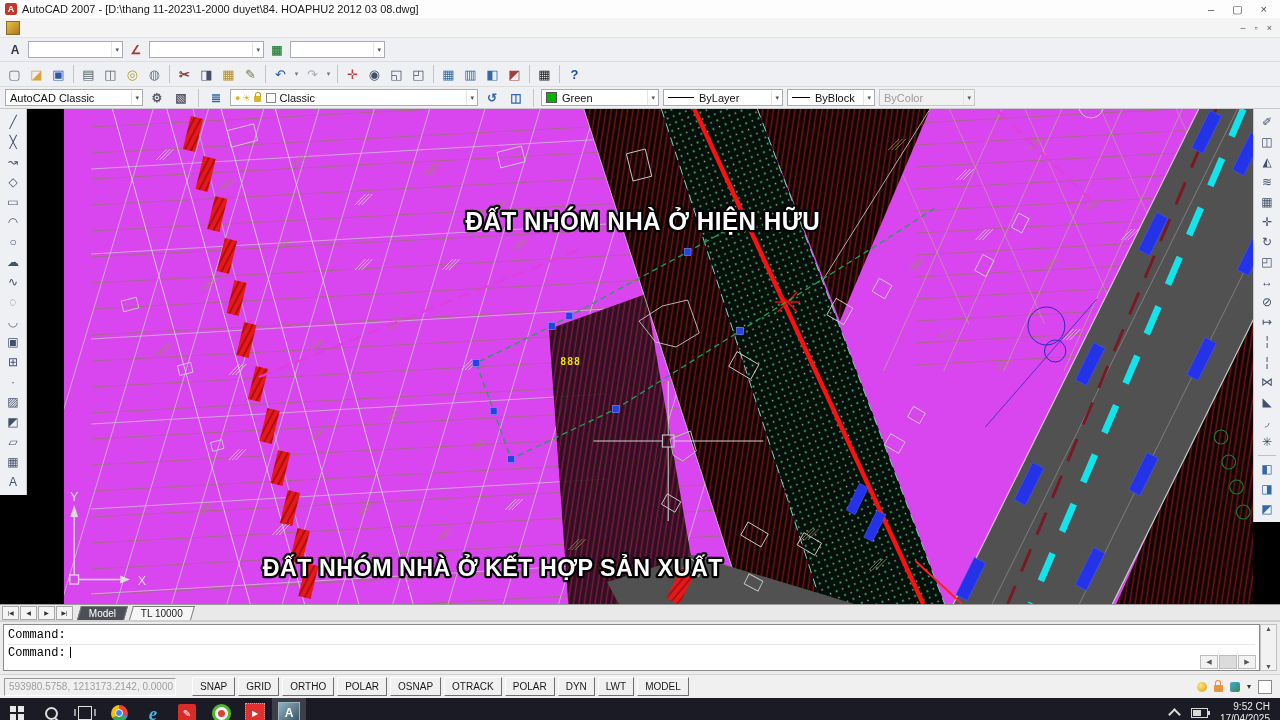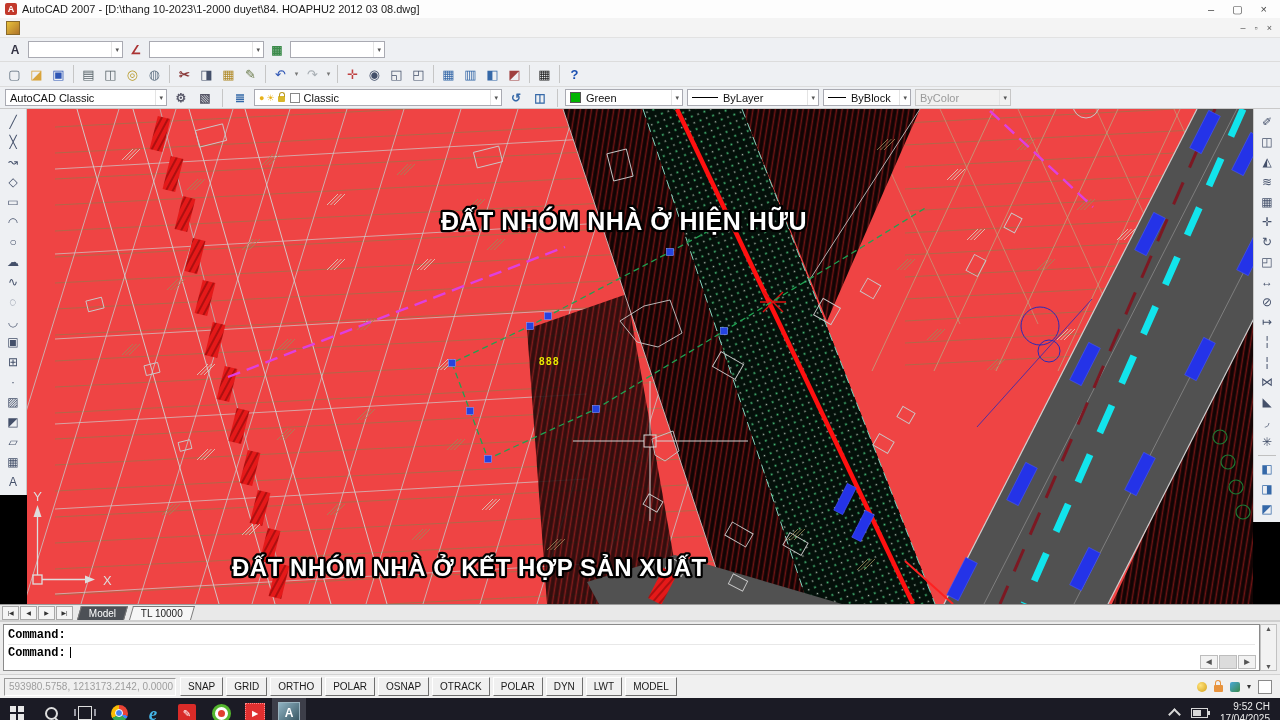--- a/index.html
+++ b/index.html
@@ -31,78 +31,78 @@
   .row3{height:21px;background:#eef0f3;display:flex;align-items:center;gap:4px;padding:0 5px;
         border-bottom:1px solid #c9c9c9;flex:0 0 21px;}
   .tico{width:20px;height:18px;display:flex;align-items:center;justify-content:center;
         font-size:12px;font-weight:bold;color:#334;}
   .combo{height:17px;background:#fff;border:1px solid #a9aab2;display:inline-flex;align-items:center;
          font-size:11px;color:#111;padding-left:4px;box-sizing:border-box;}
   .combo .val{flex:1;white-space:nowrap;overflow:hidden;}
   .combo .arr{font-size:7px;color:#555;border-left:1px solid #e4e4e4;padding:0 3px;align-self:stretch;
               display:flex;align-items:center;}
   .combo.disabled{background:#f1f1f1;color:#9a9a9a;border-color:#c6c6c6;}
-  .w95{width:95px}.w115{width:115px}.w135{width:162px}.w248{width:248px}.w116{width:118px}
-  .w128{width:132px}.w102{width:88px}.w96{width:96px}
+  .w95{width:95px}.w115{width:115px}.w135{width:138px}.w248{width:248px}.w116{width:118px}
+  .w128{width:120px}.w102{width:88px}.w96{width:96px}
   .sbtn{width:21px;height:20px;display:flex;align-items:center;justify-content:center;font-size:13px;}
   .sbtn.dd{width:9px;font-size:7px;color:#777;}
   .sep{width:1px;height:18px;background:#c6c6c6;margin:0 3px;}
   .ltline{width:26px;border-top:1.4px solid #000;margin-right:5px;}
   .clr-swatch{width:9px;height:9px;margin-right:5px;border:1px solid #555;}
   .lyr-ico{font-size:9px;margin-right:2px;color:#e8b21a;}
   .lyr-swatch{width:8px;height:8px;border:1px solid #888;background:#fff;margin:0 4px 0 2px;}
   .mini-lock{width:7px;height:6px;background:#d8b62a;border-radius:1px;position:relative;margin:3px 3px 0 1px;}
   .mini-lock::before{content:"";position:absolute;top:-4px;left:1px;width:4px;height:4px;
                      border:1px solid #b99a22;border-bottom:none;border-radius:3px 3px 0 0;}
 
   
   .main{flex:0 0 495px;height:495px;display:flex;background:#000;position:relative;}
   .vtb{width:27px;flex:0 0 27px;background:#000;display:flex;flex-direction:column;}
   .vtb-inner{background:#eef0f3;display:flex;flex-direction:column;align-items:center;padding:3px 0;
              border-right:1px solid #c9c9c9;}
   .vtb.right .vtb-inner{border-right:none;border-left:1px solid #c9c9c9;}
   .vbtn{width:22px;height:20px;display:flex;align-items:center;justify-content:center;
         font-size:12px;color:#44506a;}
   .vsep{width:18px;height:1px;background:#c0c0c0;margin:3px 0;}
-  .canvas{flex:1;position:relative;background:#ef4444;overflow:hidden;}
+  .canvas{flex:1;position:relative;background:#d946ef;overflow:hidden;margin-left:37px;}
   .canvas svg{position:absolute;inset:0;display:block;}
   .zl{font-weight:bold;fill:#fff;stroke:#000;stroke-width:4.5px;paint-order:stroke;stroke-linejoin:round;
       letter-spacing:0.5px;font-family:"Liberation Sans",sans-serif;}
 
   
   .tabbar{height:15px;flex:0 0 15px;background:#e9e9e9;display:flex;align-items:center;
           border-top:1px solid #9a9a9a;font-size:10px;padding-left:2px;}
   .tnb{width:15px;height:12px;background:#f4f4f4;border:1px solid #a8a8a8;font-size:6px;color:#333;
        display:flex;align-items:center;justify-content:center;margin-right:1px;}
   .tab{height:13px;padding:0 9px;border:1px solid #7a7a7a;border-bottom:none;margin-left:5px;
        transform:skewX(-16deg);display:flex;align-items:center;}
   .tab>span{transform:skewX(16deg);font-size:10px;}
   .tab.active{background:#4c5056;color:#fff;}
   .tab.inactive{background:#f6f6f6;color:#222;}
 
   
-  .cmdarea{height:52px;flex:0 0 52px;background:#ececec;position:relative;border-top:2px solid #cfcfcf;font-weight:bold;}
+  .cmdarea{height:52px;flex:0 0 52px;background:#ececec;position:relative;border-top:2px solid #cfcfcf;}
   .cmd-box{position:absolute;left:3px;top:2px;right:20px;bottom:3px;background:#fff;
            border:1px solid #8a8a8a;font-family:"Liberation Mono",monospace;font-size:12px;color:#000;
            padding:2px 4px;line-height:17px;}
   .cmd-line{border-bottom:1px solid #e8e8e8;}
   .cmd-cursor{display:inline-block;width:1.5px;height:11px;background:#000;margin-left:4px;vertical-align:middle;}
   .cmd-vscroll{position:absolute;right:3px;top:2px;bottom:3px;width:15px;background:#f2f2f2;
                border:1px solid #c2c2c2;display:flex;flex-direction:column;justify-content:space-between;
                align-items:center;font-size:7px;color:#555;}
   .cmd-hscroll{position:absolute;right:24px;bottom:5px;display:flex;gap:1px;}
   .hsb{width:16px;height:12px;background:#f2f2f2;border:1px solid #bdbdbd;font-size:7px;color:#555;
        display:flex;align-items:center;justify-content:center;}
   .hsb.thumb{background:#dcdcdc;}
   .watermark{position:absolute;left:963px;top:1px;color:#9c9c9c;opacity:.8;pointer-events:none;}
   .wm1{font-size:17px;}
   .wm2{font-size:11px;margin-top:4px;}
 
   
-  .statusbar{height:23px;flex:0 0 23px;background:#f0f0f0;display:flex;align-items:center;gap:4px;
+  .statusbar{height:23px;flex:0 0 23px;background:#f0f0f0;display:flex;align-items:center;gap:16px;
              padding:0 4px;border-top:1px solid #d2d2d2;}
   .coords{width:166px;height:16px;border:1px solid;border-color:#9a9a9a #fff #fff #9a9a9a;
           font-size:10px;color:#9e9e9e;display:flex;align-items:center;padding-left:4px;}
   .stgl{height:17px;padding:0 7px;font-size:10px;color:#1a1a1a;background:#f0f0f0;border:1px solid;
         border-color:#fff #6e6e6e #6e6e6e #fff;display:flex;align-items:center;}
   .status-right{margin-left:auto;display:flex;align-items:center;gap:7px;padding-right:4px;}
   .si-comm{width:10px;height:10px;border-radius:50%;background:radial-gradient(circle at 35% 35%,#ffe27a,#d4a017);}
   .si-lock{width:9px;height:7px;background:#e8933d;border-radius:1px;position:relative;margin-top:4px;}
   .si-lock::before{content:"";position:absolute;top:-5px;left:1.5px;width:4px;height:5px;
                    border:1.5px solid #e8933d;border-bottom:none;border-radius:3px 3px 0 0;}
@@ -146,21 +146,21 @@
   .ic-batt::after{content:"";position:absolute;right:-3px;top:2px;width:2px;height:4px;background:#d8d8d8;}
   .tk-clock{color:#ececec;font-size:10px;line-height:12px;text-align:right;}
 </style>
 </head>
 <body>
 
 <div id="app">
 
   <div class="titlebar">
     <span class="tb-icon">A</span>
-    <span class="tb-title">AutoCAD 2007 - [D:\thang 10-2023\1-2000 duyet\84. HOAPHU2 2012 03 08.dwg]</span>
+    <span class="tb-title">AutoCAD 2007 - [D:\thang 11-2023\1-2000 duyet\84. HOAPHU2 2012 03 08.dwg]</span>
     <span class="tb-btns">
       <span class="tbb">–</span>
       <span class="tbb">▢</span>
       <span class="tbb">×</span>
     </span>
   </div>
 
   <div class="menubar">
     <span class="child-icon"></span>
     <span class="child-ctrls">

